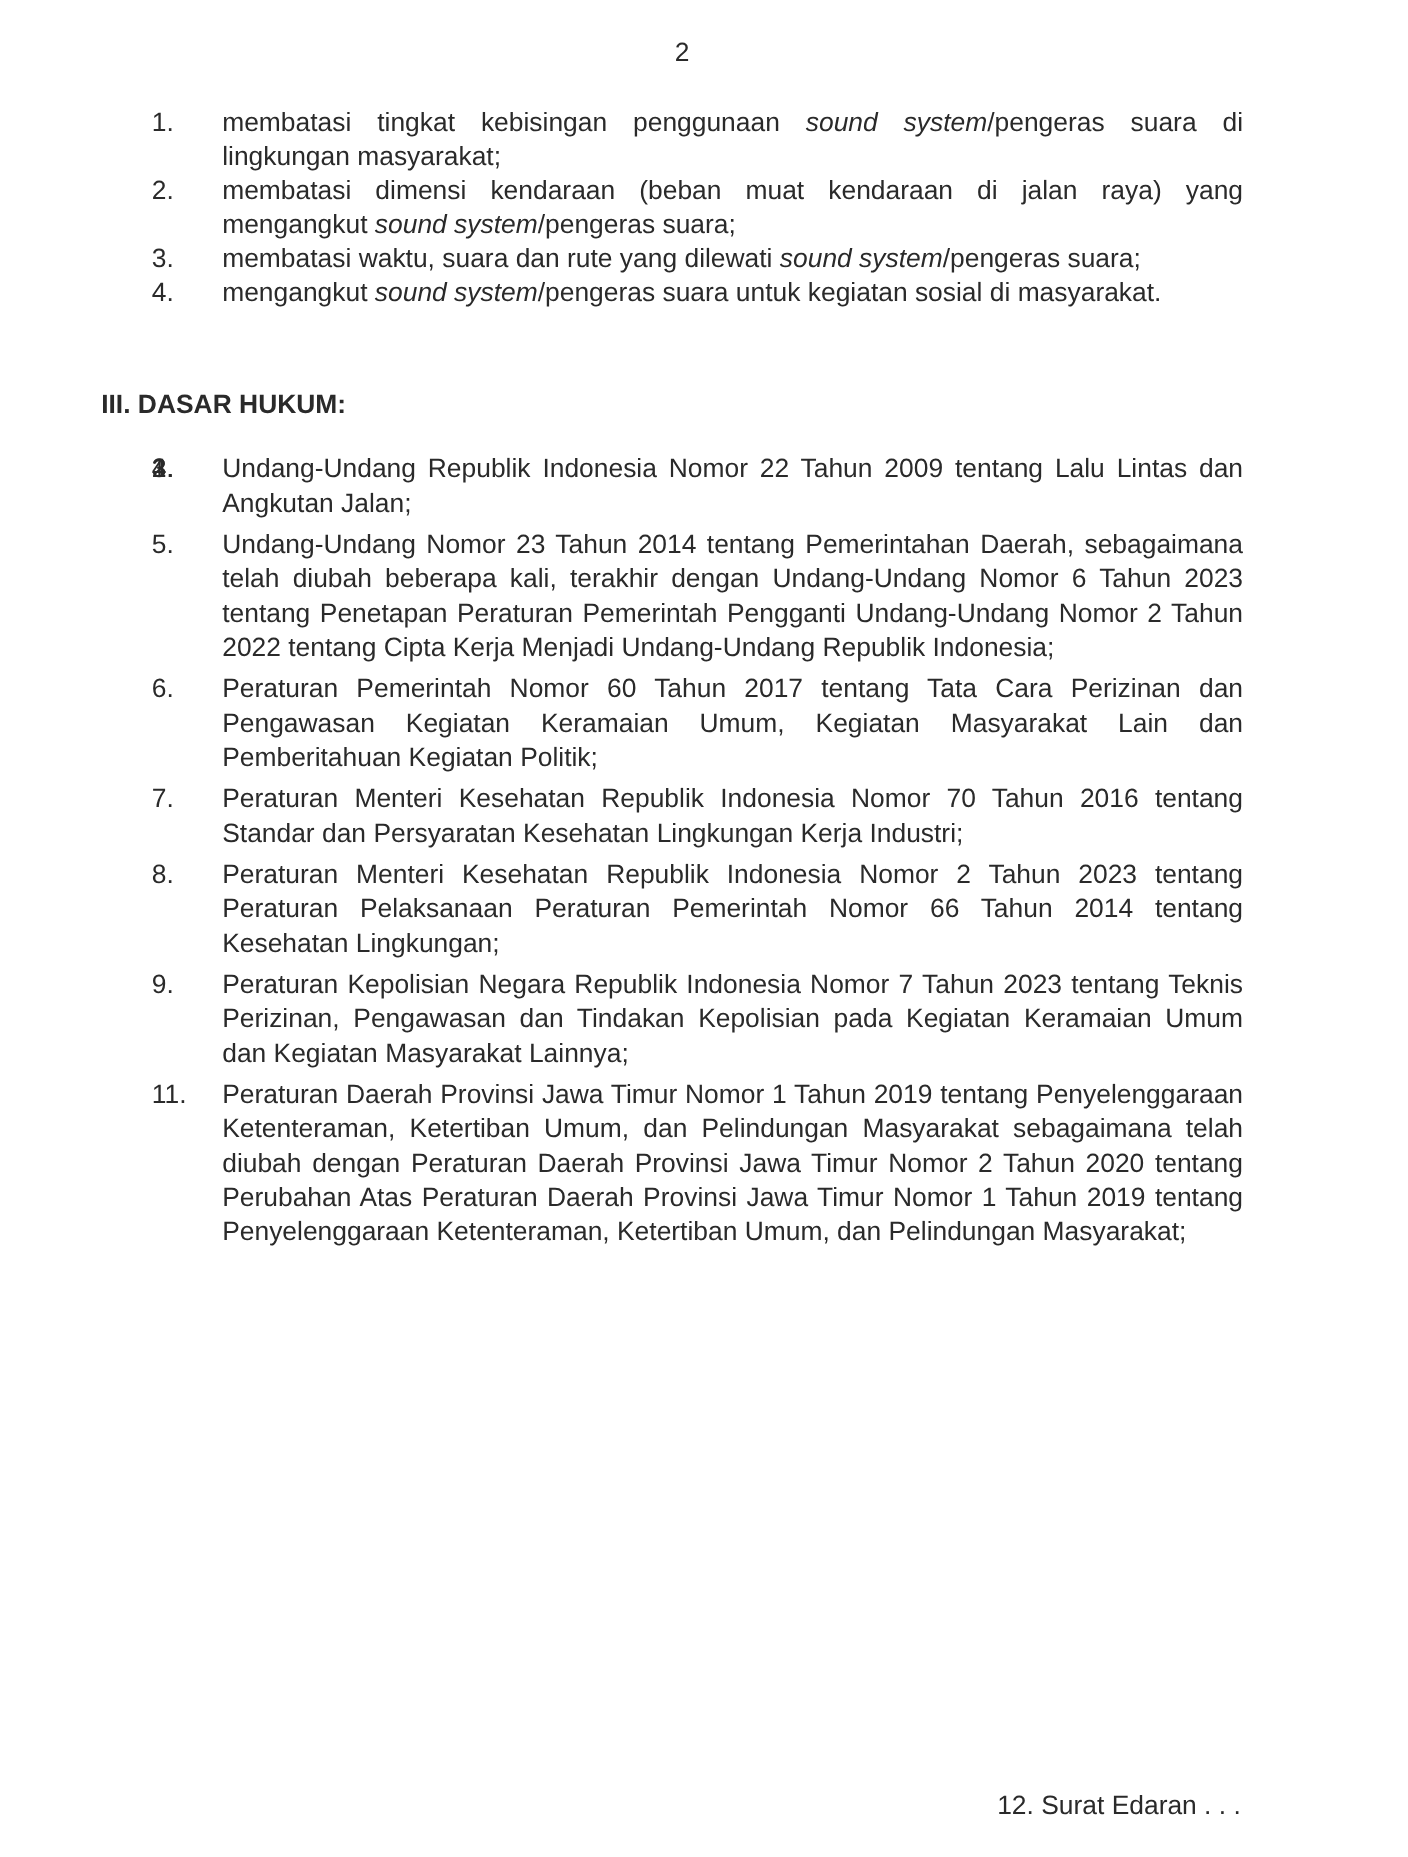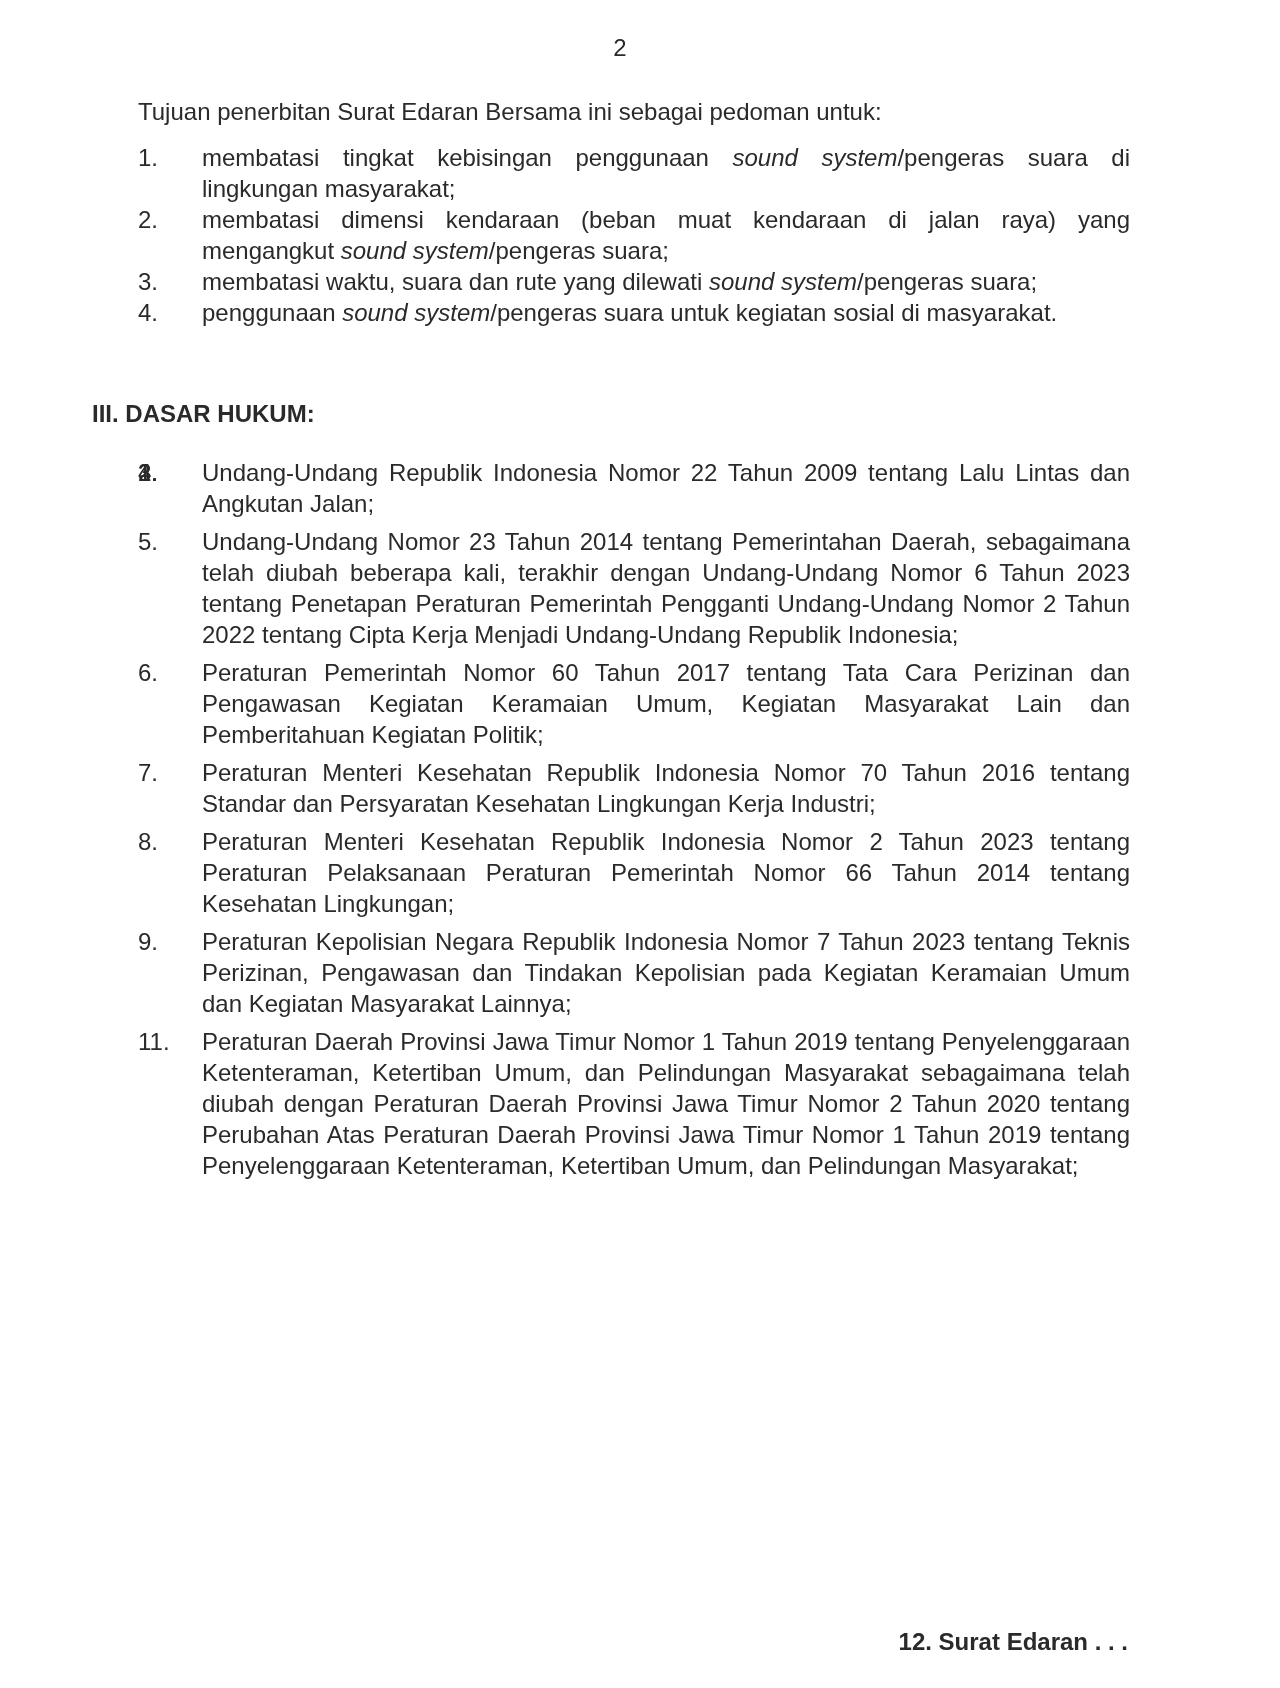--- a/index.html
+++ b/index.html
@@ -22,43 +22,42 @@
     margin-bottom: 4px;
   }
   ol.purpose li { margin-bottom: 0; }
   ol.legal li { margin-bottom: 7px; }
   .num { position: absolute; left: 0; top: 0; width: 40px; text-align: left; }
   em { font-style: italic; }
   .heading {
     font-weight: bold; margin: 70px 0 28px -46px; padding-left: 0; width: 400px;
   }
   .footer-ref {
-    position: absolute; right: 152px; top: 1628px; font-size: 24px; font-weight: bold;
+    position: absolute; right: 152px; top: 1628px; font-size: 24px;
   }
 </style>
 </head>
 <body>
 
 <div class="page-num">2</div>
 
 <div class="content">
-  <p class="intro">Tujuan penerbitan Surat Edaran Bersama ini sebagai pedoman untuk:</p>
 
   <ol class="list purpose">
     <li>
       <span class="num">1.</span><span>membatasi tingkat kebisingan penggunaan </span><em>sound system</em><span>/pengeras suara di lingkungan masyarakat;</span>
     </li>
     <li>
       <span class="num">2.</span><span>membatasi dimensi kendaraan (beban muat kendaraan di jalan raya) yang mengangkut </span><em>sound system</em><span>/pengeras suara;</span>
     </li>
     <li>
       <span class="num">3.</span><span>membatasi waktu, suara dan rute yang dilewati </span><em>sound system</em><span>/pengeras suara;</span>
     </li>
     <li>
-      <span class="num">4.</span><span>penggunaan </span><em>sound system</em><span>/pengeras suara untuk kegiatan sosial di masyarakat.</span>
+      <span class="num">4.</span><span>mengangkut </span><em>sound system</em><span>/pengeras suara untuk kegiatan sosial di masyarakat.</span>
     </li>
   </ol>
 
   <div class="heading">III. DASAR HUKUM:</div>
 
   <ol class="list legal">
     <li><span class="num">1.</span></li>
     <li><span class="num">2.</span></li>
     <li><span class="num">3.</span></li>
     <li><span class="num">4.</span><span>Undang-Undang Republik Indonesia Nomor 22 Tahun 2009 tentang Lalu Lintas dan Angkutan Jalan;</span></li>

